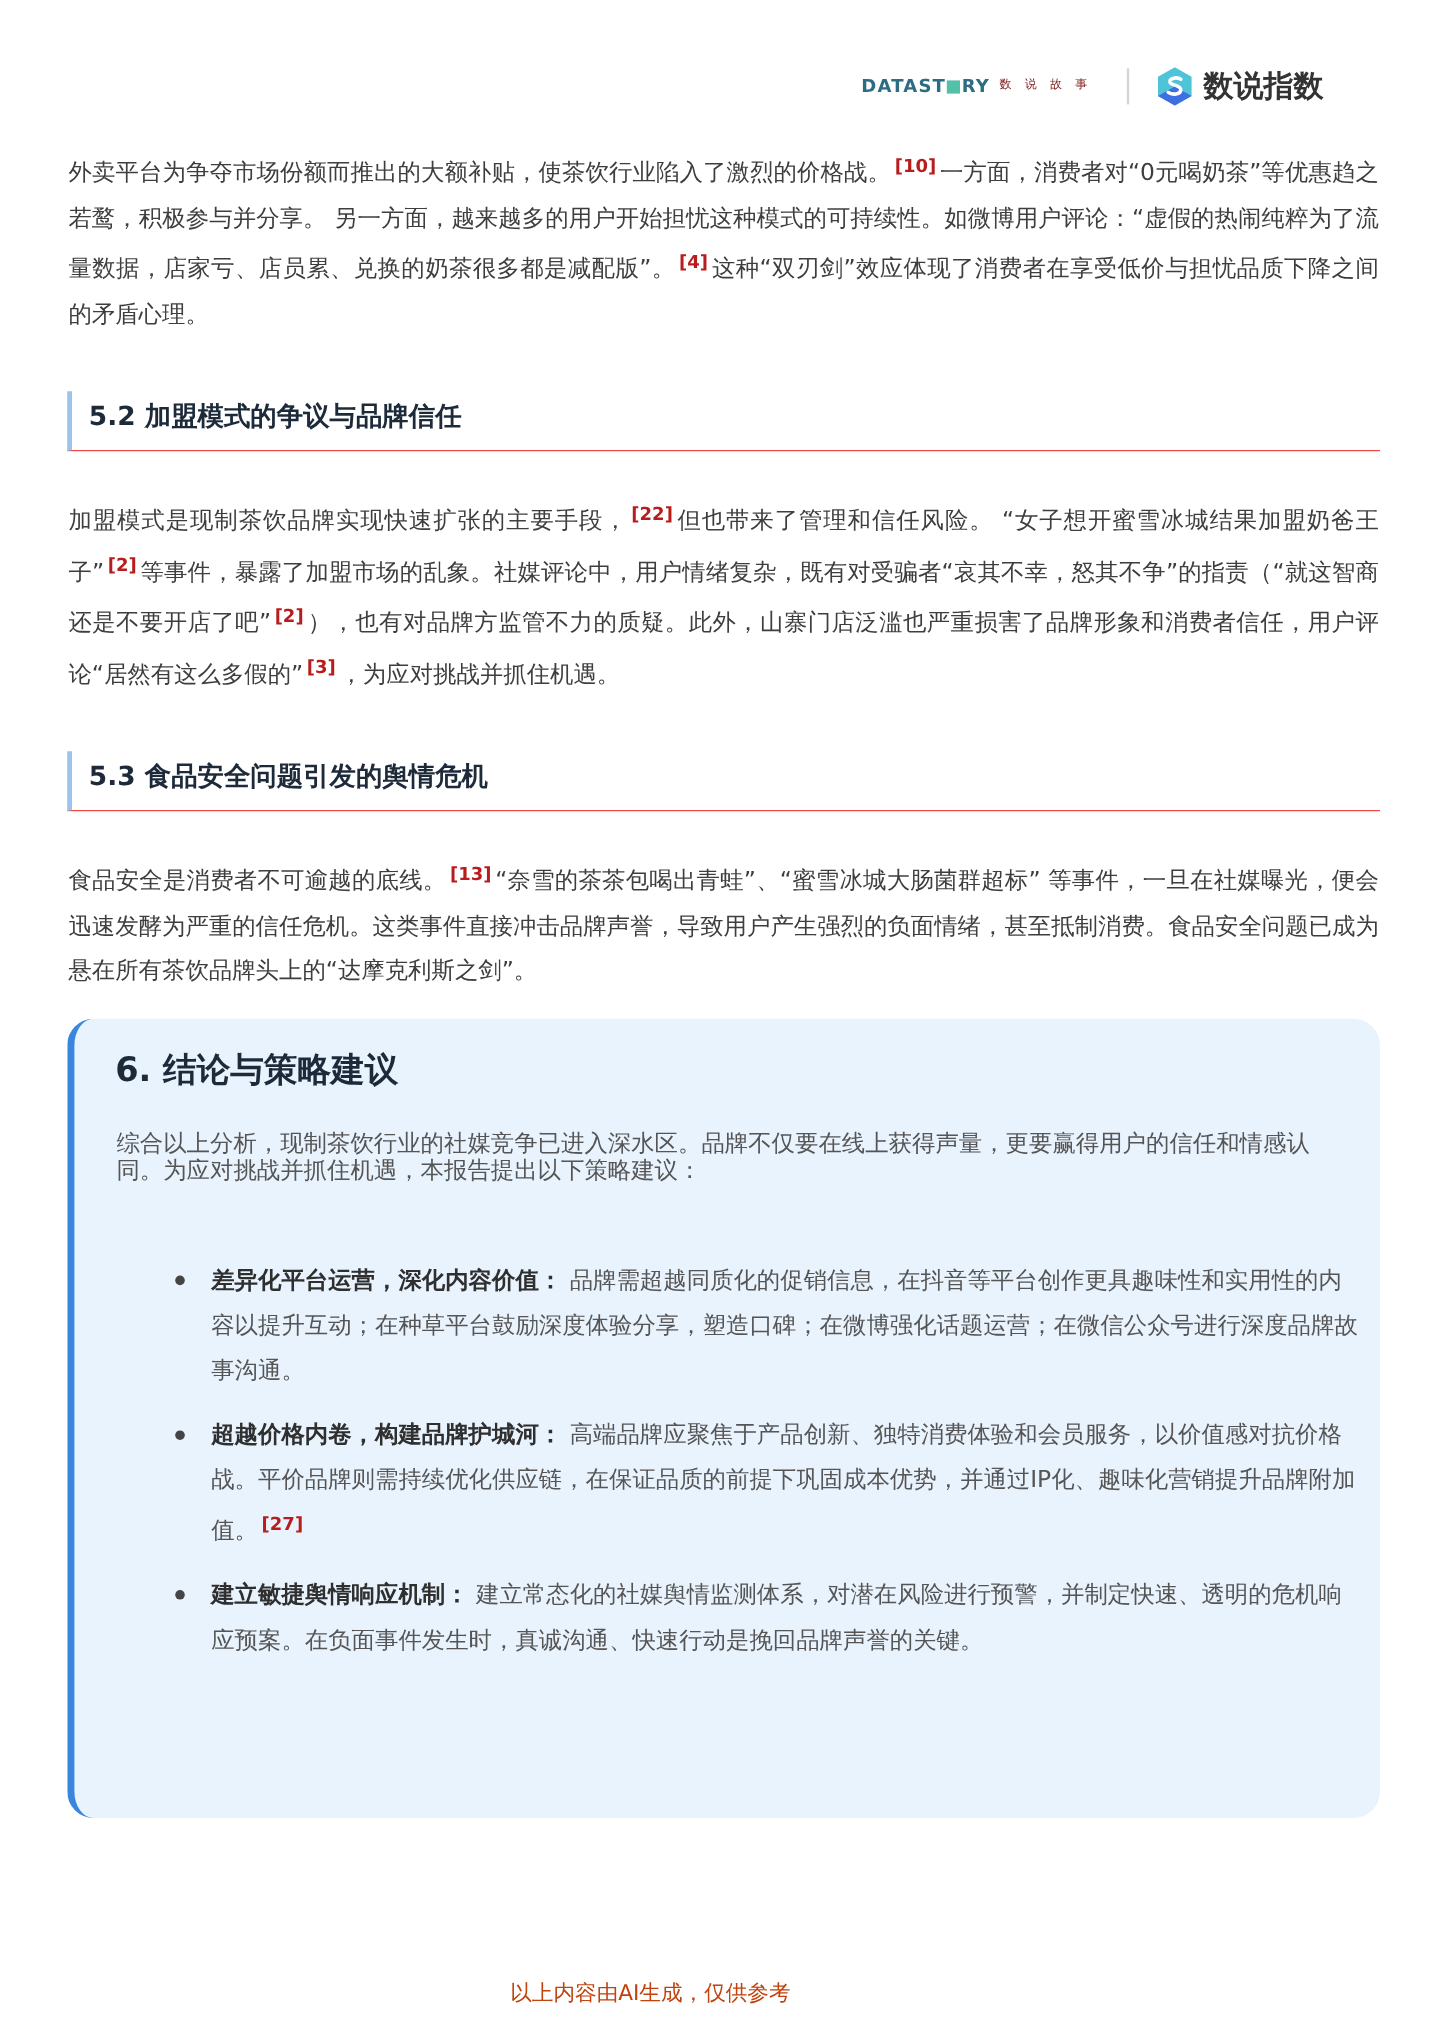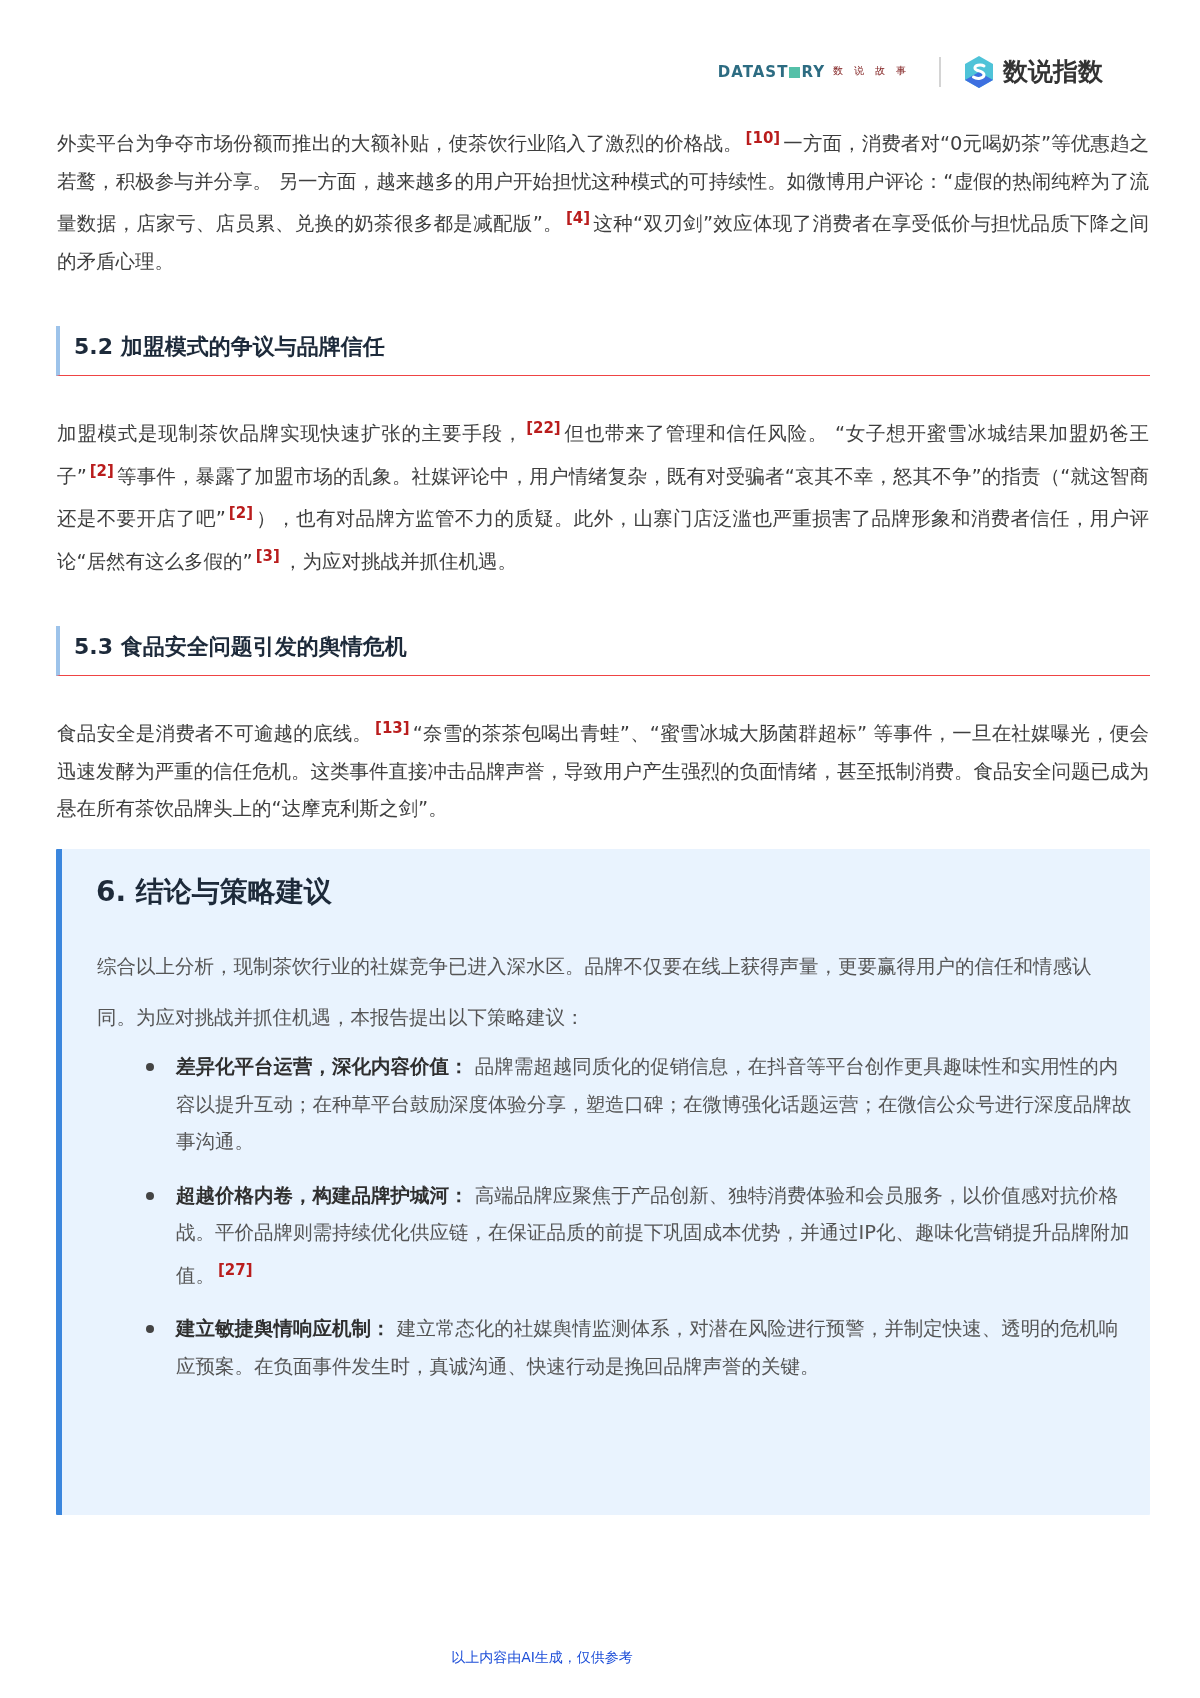--- a/index.html
+++ b/index.html
@@ -100,39 +100,39 @@
     }
 
     .conclusion {
       position: absolute;
       left: 56px;
       top: 849px;
       width: 1094px;
       height: 666px;
       background: #e9f3fe;
       border-left: 6px solid #3b86dd;
-      border-radius: 1px;
+      border-radius: 22px;
       box-sizing: border-box;
     }
     .conclusion h2 {
       position: absolute;
       left: 34px;
       top: 24px;
       margin: 0;
       font-size: 28px;
       font-weight: bold;
       color: #1d2a3a;
     }
     .conclusion .intro {
       position: absolute;
       left: 35px;
       top: 92px;
       width: 1020px;
       font-size: 19.5px;
-      line-height: 51px;
+      line-height: 23px;
       color: #555;
       margin: 0;
     }
     .bullets {
       position: absolute;
       left: 70px;
       top: 187px;
       width: 990px;
       margin: 12px;
       padding: 0;
@@ -155,22 +155,22 @@
       border-radius: 50%;
     }
     .bullets li b { color: #2f2f2f; }
 
     .footer {
       position: absolute;
       top: 1649px;
       left: 0;
       width: 1084px;
       text-align: center;
-      font-size: 14px;
-      color: #1d4ed8;
+      font-size: 18px;
+      color: #c2410c;
     }
   </style>
 </head>
 <body>
 
 <div class="header">
   <div class="ds-logo">
     <div class="en">
       <span>DATAST</span><span class="sq"></span><span>RY</span>
     </div>

